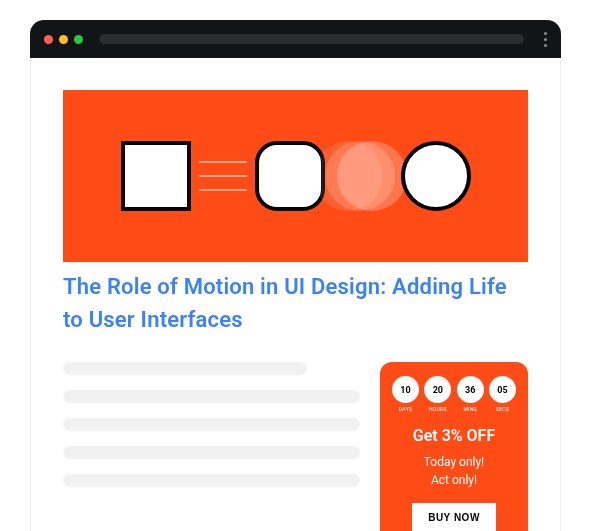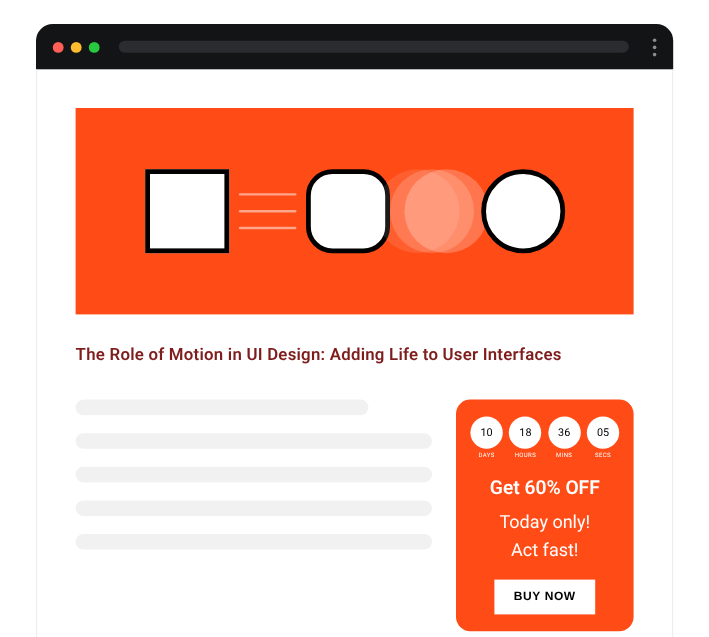--- a/index.html
+++ b/index.html
@@ -100,24 +100,24 @@
       width: 70px;
       height: 70px;
       background: #fff;
       border: 4px solid #000;
       border-radius: 50%;
       position: relative;
       z-index: 2;
       flex-shrink: 0;
     }
     .title {
-      font-size: 14px;
+      font-size: 22px;
       font-weight: 600;
-      color: #7f1d1d;
-      margin-top: 24px;
+      color: #3b82f6;
+      margin-top: 8px;
       line-height: 1.5;
       letter-spacing: 0.2px;
     }
     .body-area {
       margin-top: 26px;
       display: flex;
       gap: 20px;
       align-items: flex-start;
     }
     .text-lines { flex: 1; }
@@ -152,29 +152,29 @@
     .cd-circle {
       width: 27px;
       height: 27px;
       background: #fff;
       border-radius: 50%;
       display: flex;
       align-items: center;
       justify-content: center;
       color: #000;
       font-size: 9px;
-      font-weight: 400;
+      font-weight: 700;
     }
     .cd-label {
       font-size: 5px;
       margin-top: 3px;
       letter-spacing: 0.3px;
     }
     .promo-title { font-size: 16px; font-weight: 600; margin-bottom: 8px; }
-    .promo-sub { font-size: 15px; line-height: 1.5; margin-bottom: 14px; }
+    .promo-sub { font-size: 12px; line-height: 1.5; margin-bottom: 14px; }
     .buy-btn {
       background: #fff;
       color: #000;
       font-size: 10px;
       font-weight: 700;
       letter-spacing: 0.5px;
       padding: 9px 16px;
       display: inline-block;
       border: none;
       cursor: pointer;
@@ -226,34 +226,34 @@
       <div class="line"></div>
     </div>
 
     <div class="promo-card">
       <div class="countdown">
         <div class="cd-item">
           <div class="cd-circle">10</div>
           <div class="cd-label">DAYS</div>
         </div>
         <div class="cd-item">
-          <div class="cd-circle">18</div>
+          <div class="cd-circle">20</div>
           <div class="cd-label">HOURS</div>
         </div>
         <div class="cd-item">
           <div class="cd-circle">36</div>
           <div class="cd-label">MINS</div>
         </div>
         <div class="cd-item">
           <div class="cd-circle">05</div>
           <div class="cd-label">SECS</div>
         </div>
       </div>
-      <div class="promo-title">Get 60% OFF</div>
+      <div class="promo-title">Get 3% OFF</div>
       <div class="promo-sub">
         <span>Today only!</span><br>
-        <span>Act fast!</span>
+        <span>Act only!</span>
       </div>
       <button class="buy-btn">BUY NOW</button>
     </div>
   </div>
 
 </div>
 
 </body></html>

